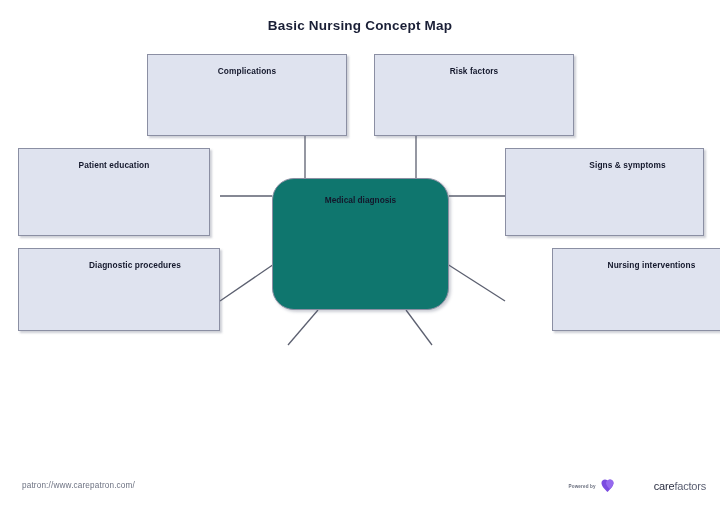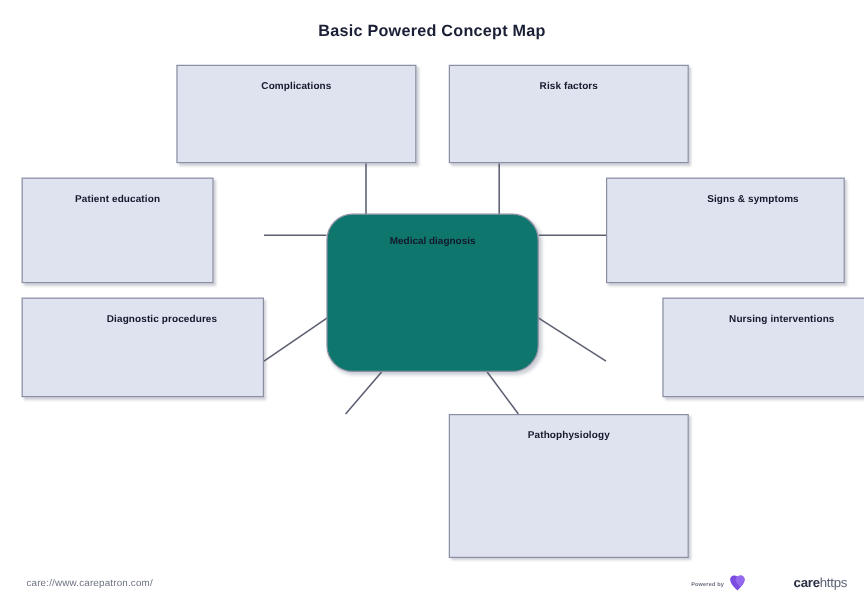--- a/index.html
+++ b/index.html
@@ -119,35 +119,35 @@
     height: 14px;
     position: relative;
   }
   #brand-wordmark {
     font-size: 11px;
     letter-spacing: -0.2px;
     line-height: 1;
     white-space: nowrap;
   }
   #brand-wordmark .w-bold {
-    font-weight: bold;
+    font-weight: normal;
     color: #2b2f42;
     margin-left: 36px;
   }
   #brand-wordmark .w-light {
     font-weight: normal;
     color: #5a5f72;
   }
 </style>
 </head>
 <body>
 
 <div id="page">
 
-  <div id="title">Basic Powered Concept Map</div>
+  <div id="title">Basic Nursing Concept Map</div>
 
   <svg id="connectors" viewBox="0 0 720 510" width="720" height="510">
     <g stroke="#5c6070" stroke-width="1.3" fill="none">
 
       <line x1="305" y1="136" x2="305" y2="186"></line>
 
       <line x1="416" y1="136" x2="416" y2="186"></line>
 
       <line x1="220" y1="196" x2="272" y2="196"></line>
 
@@ -164,51 +164,48 @@
   </svg>
 
   <div class="node" style="left:374px; top:54px; width:200px; height:82px;">
     <span class="node-label">Risk factors</span>
   </div>
 
   <div class="node" style="left:147px; top:54px; width:200px; height:82px;">
     <span class="node-label">Complications</span>
   </div>
 
-  <div class="node" style="left:18px; top:148px; width:160px; height:88px;">
+  <div class="node" style="left:18px; top:148px; width:192px; height:88px;">
     <span class="node-label">Patient education</span>
   </div>
 
   <div class="node" style="left:18px; top:248px; width:202px; height:83px;padding-left:32px;">
     <span class="node-label">Diagnostic procedures</span>
   </div>
 
   <div class="node" style="left:505px; top:148px; width:199px; height:88px;padding-left:46px;">
     <span class="node-label">Signs &amp; symptoms</span>
   </div>
 
   <div class="node" style="left:515px; top:248px; width:199px; height:83px;margin-left:37px;">
     <span class="node-label">Nursing interventions</span>
   </div>
 
 
-  <div class="node" style="left:374px; top:345px; width:200px; height:120px;">
-    <span class="node-label">Pathophysiology</span>
-  </div>
 
   <div id="node-center" style="left:272px; top:178px; width:177px; height:132px;">
     <span class="node-label">Medical diagnosis</span>
   </div>
 
-  <div id="footer-url">care://www.carepatron.com/</div>
+  <div id="footer-url">patron://www.carepatron.com/</div>
 
   <div id="brand">
     <span id="brand-powered">Powered by</span>
     <span id="brand-mark">
       <svg viewBox="0 0 26 28" width="13" height="14" aria-hidden="true">
         <path d="M13 3 C18 -1 26 2 25 9 C24 16 17 22 13 26 C9 22 2 16 1 9 C0 2 8 -1 13 3 Z" fill="#7b4ce0"></path>
         <path d="M13 3 C18 -1 26 2 25 9 C24 13 21 17 18 20 C14 17 10 12 10 8 C10 6 11 4 13 3 Z" fill="#9a6ff0" opacity="0.85"></path>
       </svg>
     </span>
-    <span id="brand-wordmark"><span class="w-bold">care</span><span class="w-light">https</span></span>
+    <span id="brand-wordmark"><span class="w-bold">care</span><span class="w-light">factors</span></span>
   </div>
 
 </div>
 
 </body></html>

